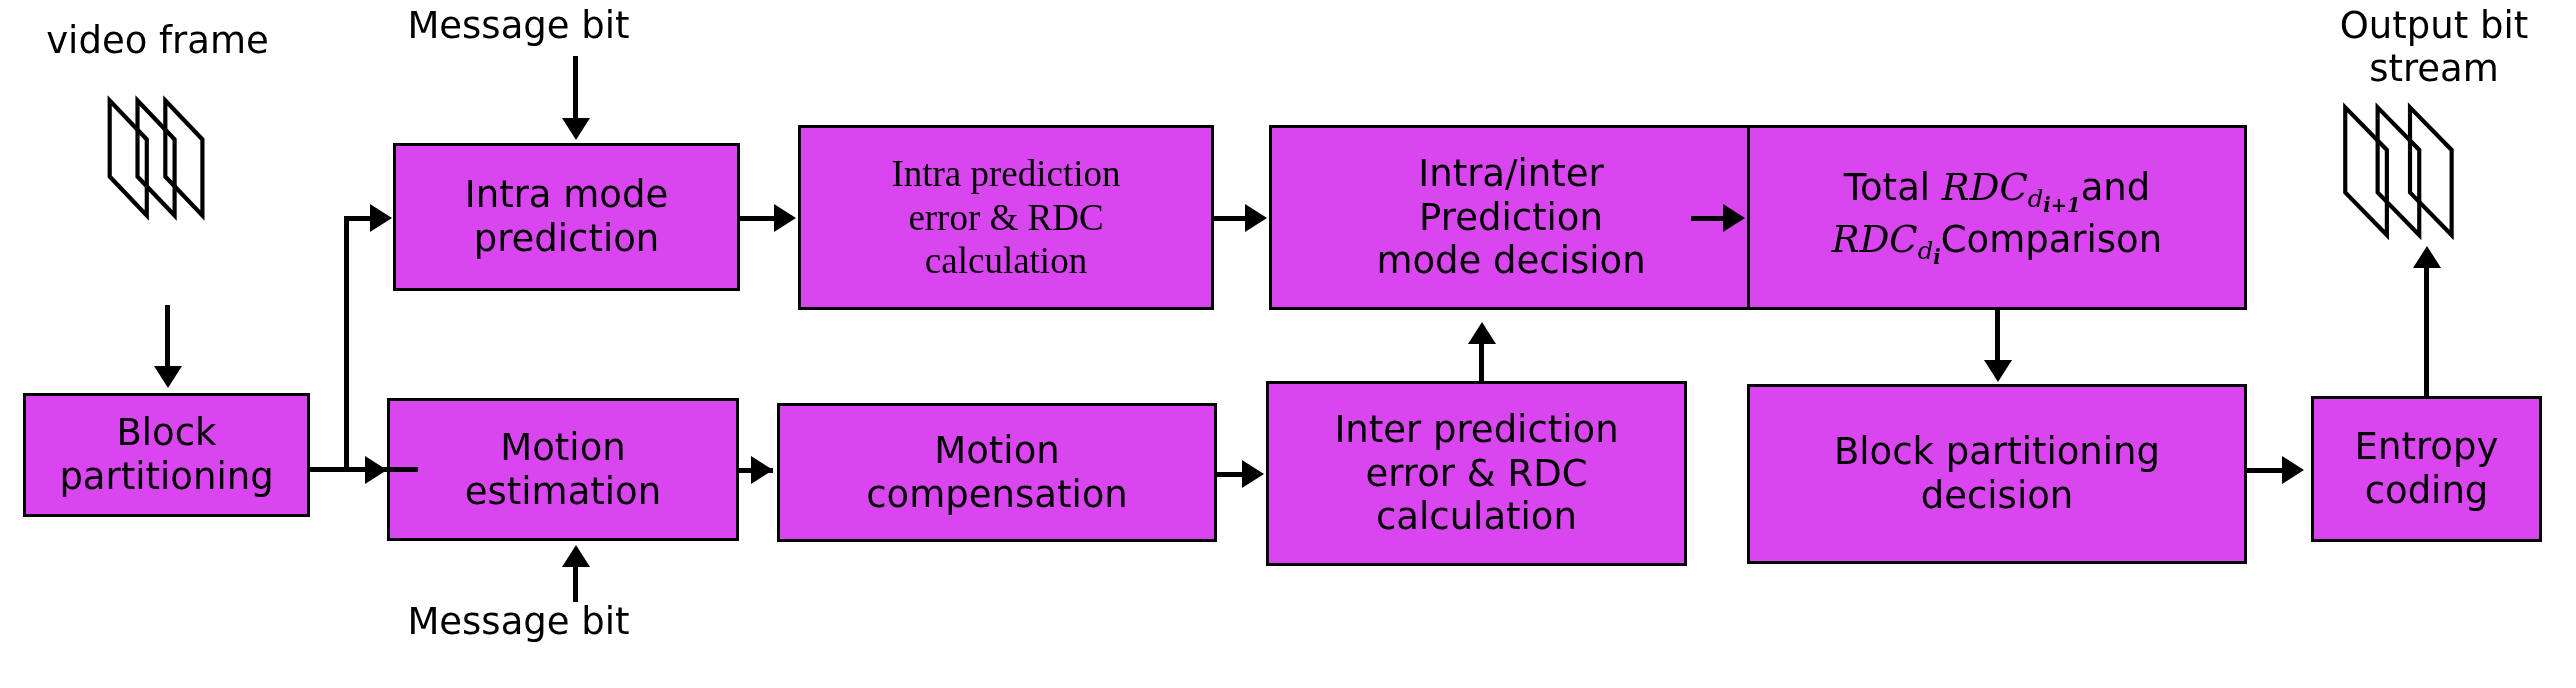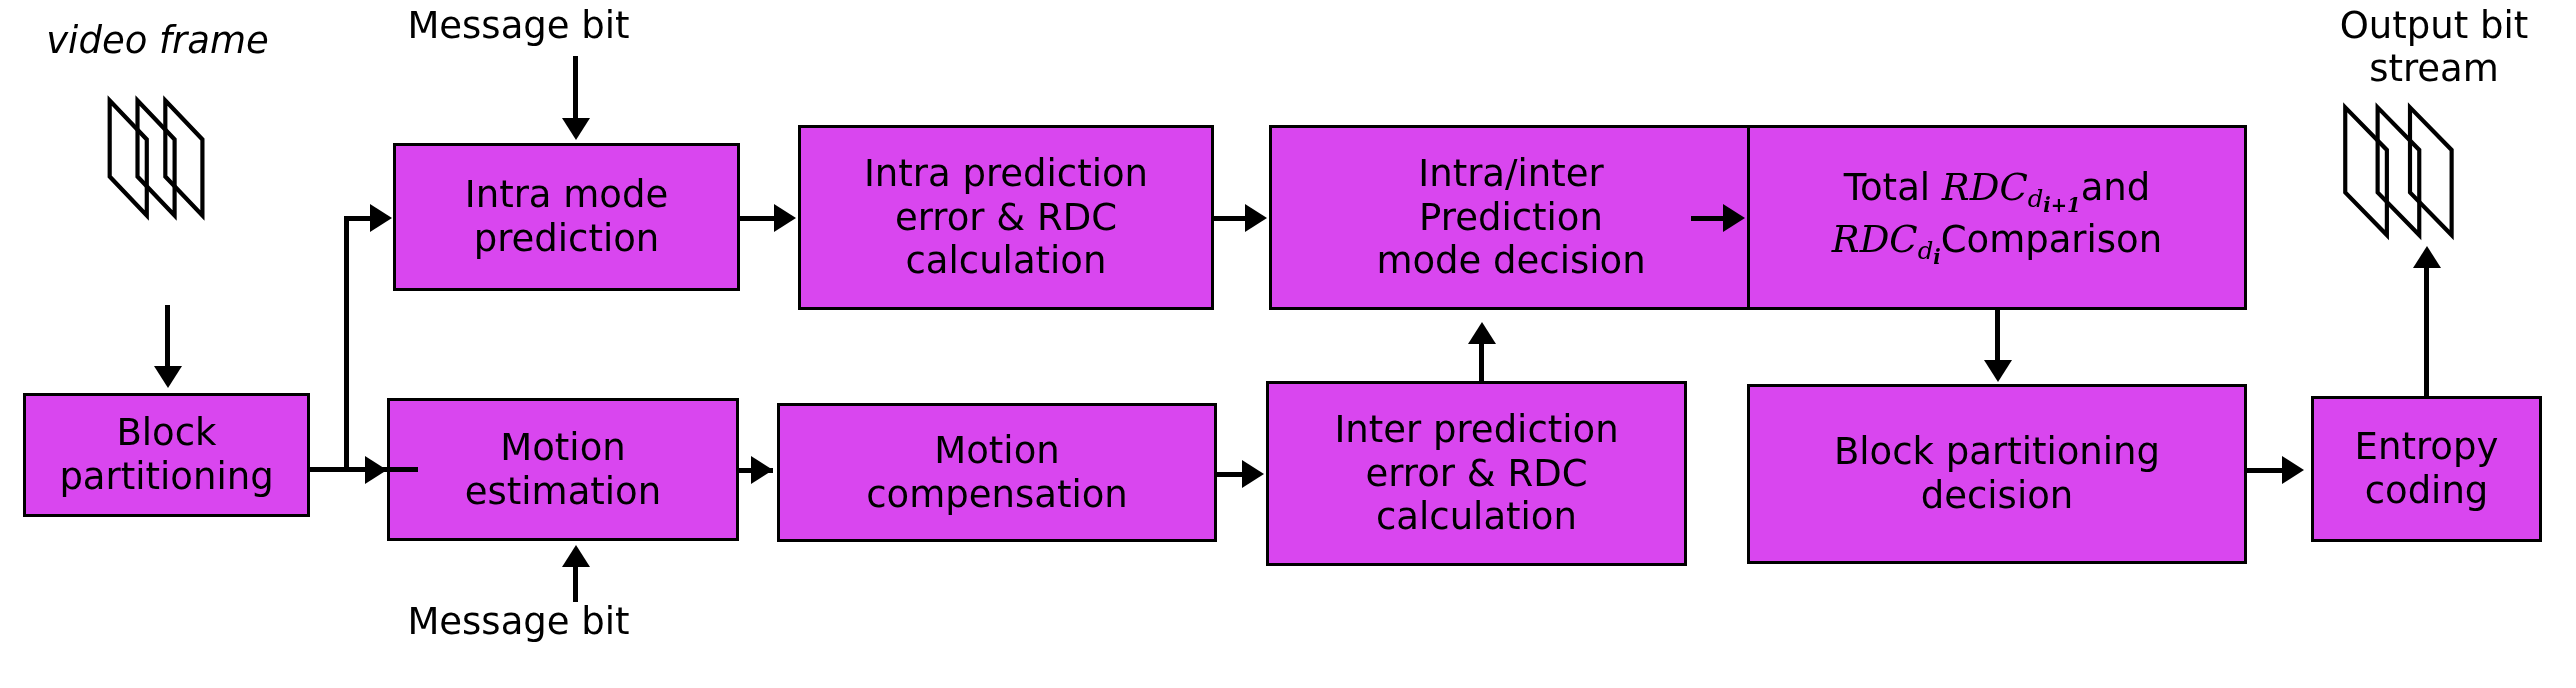--- a/index.html
+++ b/index.html
@@ -96,21 +96,21 @@
 
   
   .frames { position: absolute; }
   .frames svg { display: block; }
 </style>
 </head>
 <body>
 
 <div id="canvas">
 
-  <div class="label" style="left:28px; top:18.5px; width:259px;font-style:italic;">video frame</div>
+  <div class="label" style="left:28px; top:18.5px; width:259px;">video frame</div>
 
   <div class="label" style="left:324px; top:3.7px; width:389px;">Message bit</div>
 
   <div class="label" style="left:324px; top:600px; width:389px;">Message bit</div>
 
   <div class="label" style="left:2295px; top:3.7px; width:278px;">Output bit
 stream</div>
 
   <div class="frames" style="left:93px; top:93px;">
     <svg width="204" height="130" viewBox="0 0 220 140">
@@ -131,21 +131,21 @@
       </g>
     </svg>
   </div>
 
   <div class="box" style="left:393px; top:143px; width:347px; height:148px;">
     <span class="box-label" style="white-space:pre-line;">Intra mode
 prediction</span>
   </div>
 
   <div class="box" style="left:798px; top:125px; width:416px; height:185px;">
-    <span class="box-label" style="white-space:pre-line;">Intra prediction
+    <span class="box-label" style="white-space:pre-line;font-family:Liberation Serif, serif;">Intra prediction
 error &amp; RDC
 calculation</span>
   </div>
 
   <div class="box" style="left:1269px; top:125px; width:484px; height:185px;">
     <span class="box-label" style="white-space:pre-line;">Intra/inter
 Prediction
 mode decision</span>
   </div>
 

